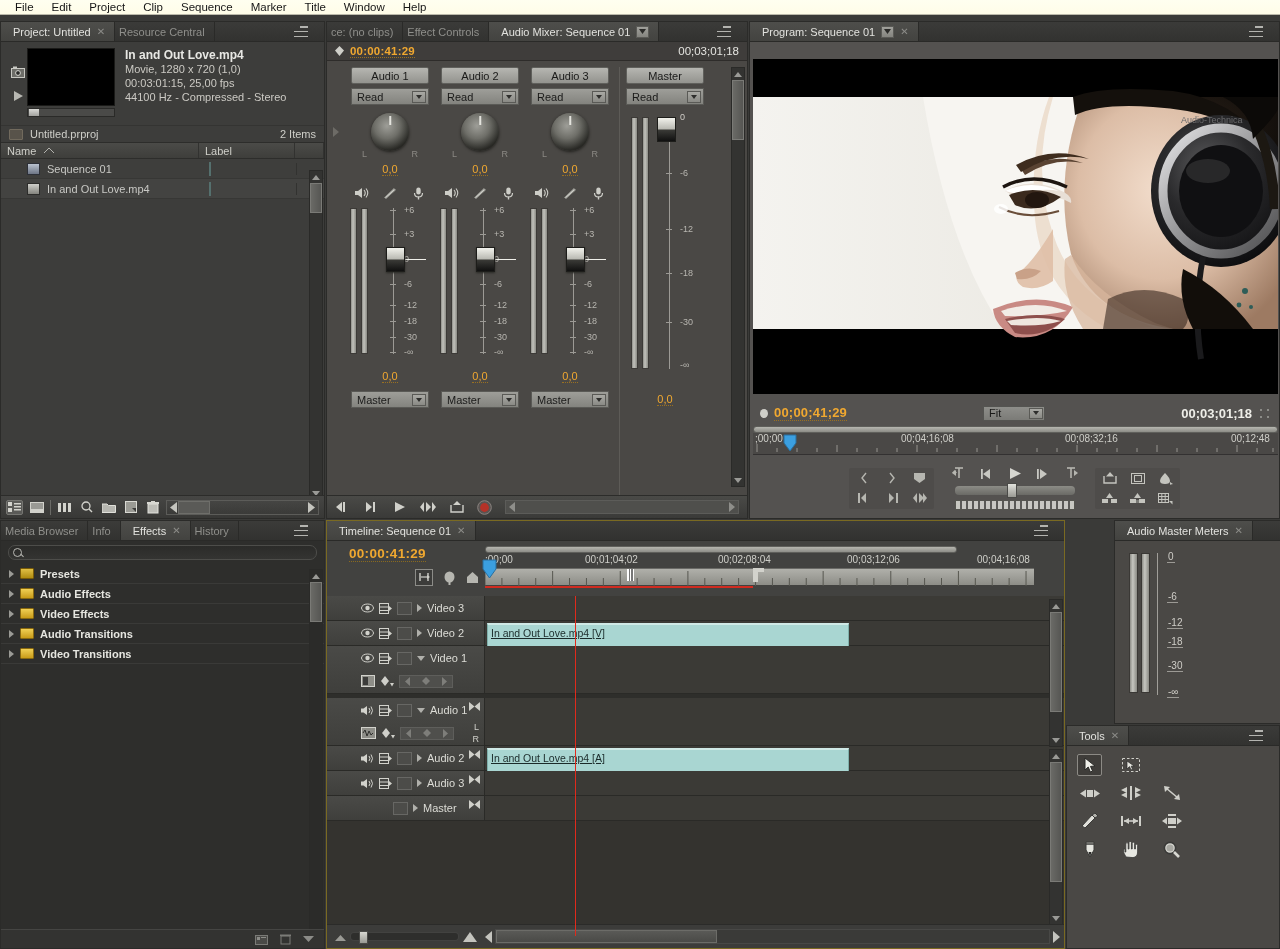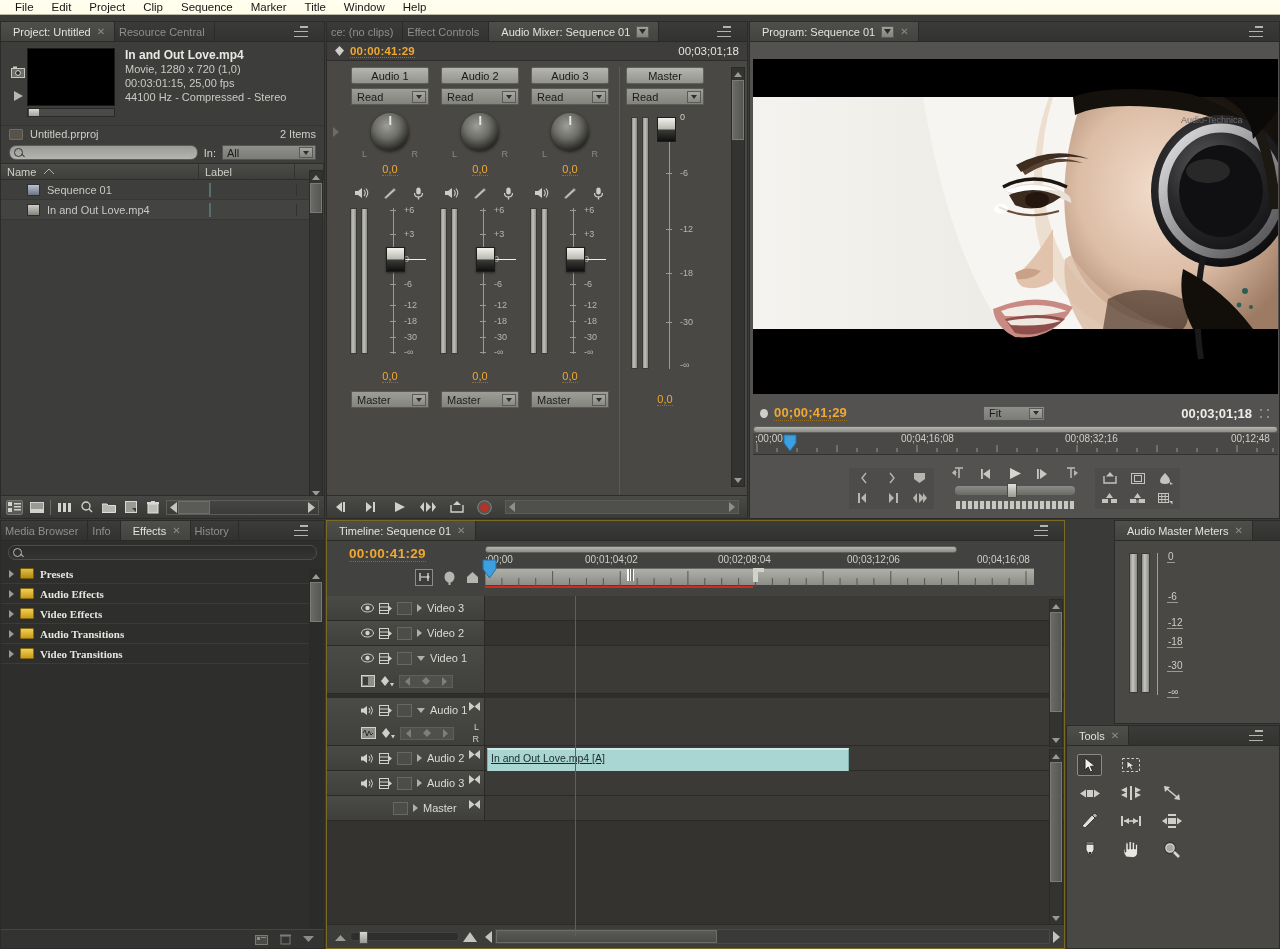--- a/index.html
+++ b/index.html
@@ -253,21 +253,21 @@
   
   #effects { left:0; top:520px; width:325px; height:429px; background:#2e2e2c; }
   .fx-search { padding:4px 7px; }
   .fx-searchbox { height:15px; background:linear-gradient(#2b2b29,#343432);
     border:1px solid #4d4d4a; border-radius:7px; display:flex; align-items:center;
     padding-left:4px;}
   .fx-mag { width:9px;height:9px;border:1.4px solid #b9b9b4;border-radius:50%;position:relative;}
   .fx-mag:after{content:"";position:absolute;width:4px;height:1.4px;background:#b9b9b4;
     right:-3px;bottom:0;transform:rotate(45deg);}
   .fx-row { height:20px; display:flex; align-items:center; gap:6px; padding-left:8px;
-    border-bottom:1px solid #3a3a38;font-family:Liberation Serif, serif;}
+    border-bottom:1px solid #3a3a38;}
   .fx-row .tri { width:0;height:0;border-top:4px solid transparent;
     border-bottom:4px solid transparent;border-left:5px solid #9a9a95;}
   .fx-folder { width:14px; height:11px; border-radius:1px; position:relative; flex:none;}
   .fx-folder.y { background:linear-gradient(#f0cf55,#c99c19); border:1px solid #8a6a10;}
   .fx-folder.b { background:linear-gradient(#9fb7c9,#6c8499); border:1px solid #3f5466;}
   .fx-folder.p { background:linear-gradient(#e0bf45,#b08c10); border:1px solid #7a5c08;}
   .fx-row .lbl { font-size:11px; color:#e6e6e0; font-weight:bold;}
   .fx-bottombar { position:absolute; bottom:0; left:0; right:0; height:19px;
      background:#333331; border-top:1px solid #454543; display:flex;
      align-items:center; justify-content:flex-end; gap:12px; padding-right:10px;}
@@ -410,30 +410,20 @@
         <div class="l">44100 Hz - Compressed - Stereo</div>
       </div>
     </div>
 
     <div class="proj-row2">
       <span class="folder"></span>
       <span class="name">Untitled.prproj</span>
       <span class="items">2 Items</span>
     </div>
 
-    <div class="searchrow">
-      <div class="searchbox">
-        <span class="mag"></span>
-      </div>
-      <span class="inlbl">In:</span>
-      <div class="selbox">
-        <span>All</span>
-        <span class="ar"></span>
-      </div>
-    </div>
 
     <div class="colhdr">
       <div style="width:198px">
         <span>Name</span>
         <svg style="margin-left:7px" width="12" height="7" viewBox="0 0 12 7">
             <polyline points="1,6 6,1 11,6" fill="none" stroke="#b2b2ad"></polyline>
           </svg>
       </div>
       <div style="width:96px">
         <span>Label</span>
@@ -1366,20 +1356,25 @@
                   <line x1="0.5" y1="4" x2="9.5" y2="4" stroke="#d2d2cc"></line>
                   <line x1="0.5" y1="7.5" x2="9.5" y2="7.5" stroke="#d2d2cc"></line>
                   <path d="M10 3 L13 5.5 L10 8" fill="#d2d2cc"></path>
                 </svg>
               </span>
             <span class="sqr"></span>
             <span class="tri2"></span>
             <span class="trk-name">Video 2</span>
           </div>
         </div>
+        <div class="trk-body">
+          <div class="clip" style="left:2px;width:362px">
+            <span class="cl-label">In and Out Love.mp4 [V]</span>
+          </div>
+        </div>
       </div>
 
       <div class="trk" style="height:48px">
         <div class="trk-head">
           <div class="trk-head-in">
             <span class="eye">
                 <svg width="13" height="10" viewBox="0 0 13 10">
                   <ellipse cx="6.5" cy="5" rx="6" ry="4" fill="none" stroke="#d2d2cc"></ellipse>
                   <circle cx="6.5" cy="5" r="2.2" fill="#d2d2cc"></circle>
                 </svg>

